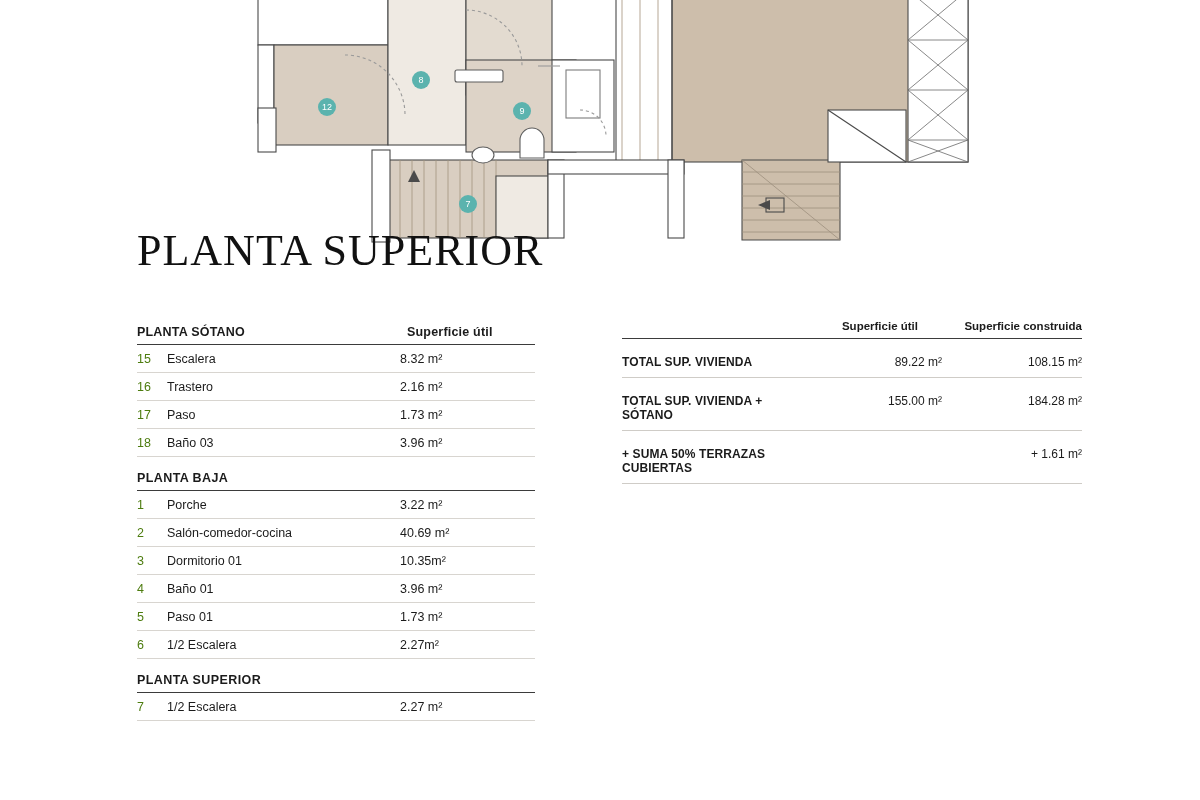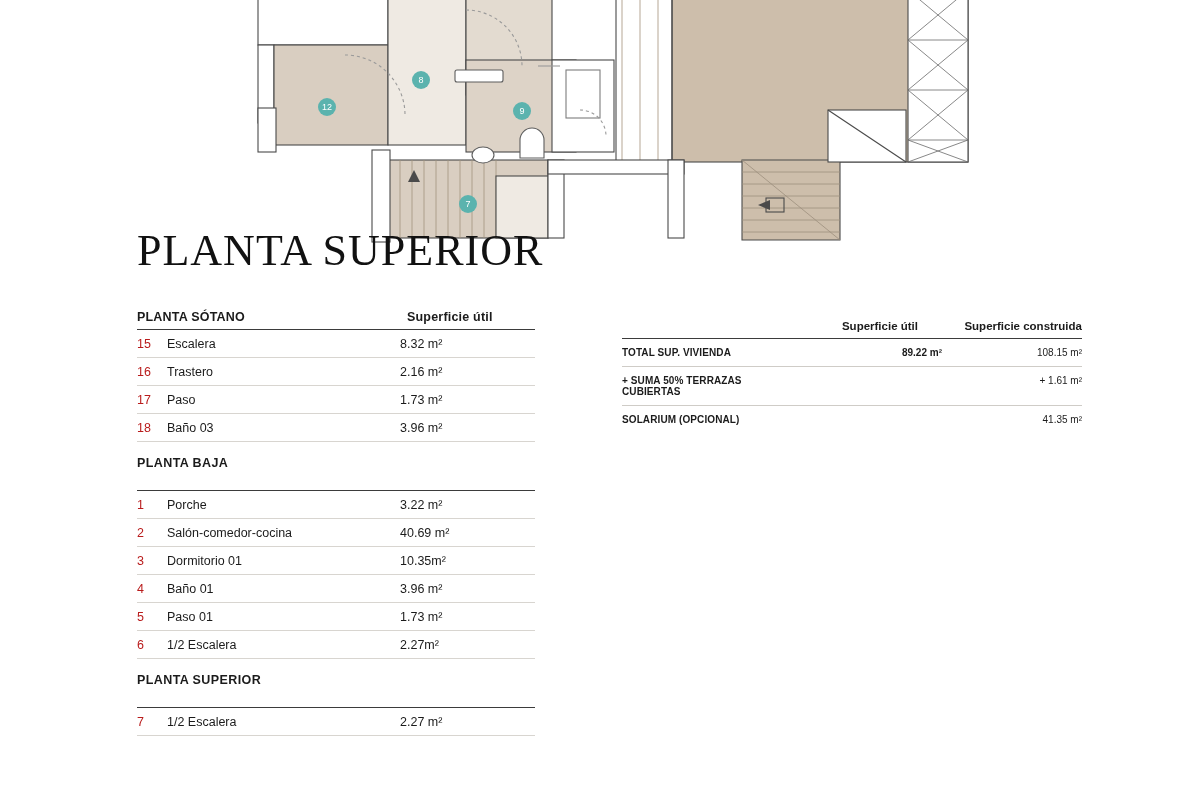--- a/index.html
+++ b/index.html
@@ -52,21 +52,21 @@
     font-size: 44px;
     letter-spacing: 1px;
     color: #111111;
     font-weight: 400;
   }
 
   
   .left-table {
     position: absolute;
     left: 137px;
-    top: 310px;
+    top: 325px;
     width: 398px;
   }
   .right-table {
     position: absolute;
     left: 622px;
     top: 320px;
     width: 460px;
   }
 
   .hdr-row {
@@ -78,34 +78,34 @@
     border-bottom: 1px solid #3b3b3b;
     letter-spacing: 0.2px;
   }
   .hdr-row .col-label { flex: 1; }
   .hdr-row .col-util { width: 128px; text-align: left; }
 
   .sec-head {
     font-size: 12.5px;
     font-weight: bold;
     letter-spacing: 0.4px;
-    padding: 14px 0 20px 0;
+    padding: 14px 0 5px 0;
     border-bottom: 1px solid #3b3b3b;
   }
 
   .row {
     display: flex;
     align-items: baseline;
     font-size: 12.5px;
     padding: 7px 0 6px 0;
     border-bottom: 1px solid #d8d5d0;
   }
   .row .num {
     width: 30px;
-    color: #b91c1c;
+    color: #4d7c0f;
   }
   .row .name { flex: 1; }
   .row .val {
     width: 135px;
     text-align: left;
   }
 
   
   .rhdr {
     display: flex;
@@ -113,30 +113,30 @@
     font-size: 11.5px;
     font-weight: bold;
     padding-bottom: 6px;
   }
   .rhdr .c1 { width: 150px; text-align: right; }
   .rhdr .c2 { width: 140px; text-align: right; padding-left: 24px; }
 
   .rrow {
     display: flex;
     align-items: baseline;
-    font-size: 10px;
-    padding: 8px 0 8px 0;
+    font-size: 12px;
+    padding: 16px 0 8px 0;
     border-bottom: 1px solid #cfccc7;
   }
   .rrow .rlabel {
     flex: 1;
     font-weight: bold;
     letter-spacing: 0.1px;
   }
-  .rrow .rc1 { width: 150px; text-align: right; font-weight: bold; }
+  .rrow .rc1 { width: 150px; text-align: right; font-weight: normal; }
   .rrow .rc2 { width: 140px; text-align: right; font-weight: normal; }
   .rrow.first { border-top: 1px solid #3b3b3b; }
 </style>
 </head>
 <body>
 
 <div class="plan">
   <svg width="1200" height="250" viewBox="0 0 1200 250">
     <g stroke="#4a4a4a" fill="none" stroke-width="1.1">
 
@@ -315,22 +315,22 @@
     <span class="c1">Superficie útil</span>
     <span class="c2">Superficie construida</span>
   </div>
 
   <div class="rrow first">
     <span class="rlabel">TOTAL SUP. VIVIENDA</span>
     <span class="rc1">89.22 m²</span>
     <span class="rc2">108.15 m²</span>
   </div>
   <div class="rrow">
+    <span class="rlabel">TOTAL SUP. VIVIENDA + SÓTANO</span>
+    <span class="rc1">155.00 m²</span>
+    <span class="rc2">184.28 m²</span>
+  </div>
+  <div class="rrow">
     <span class="rlabel">+ SUMA 50% TERRAZAS CUBIERTAS</span>
     <span class="rc1"></span>
     <span class="rc2">+ 1.61 m²</span>
   </div>
-  <div class="rrow" style="border-bottom:none;">
-    <span class="rlabel">SOLARIUM (OPCIONAL)</span>
-    <span class="rc1"></span>
-    <span class="rc2">41.35 m²</span>
-  </div>
 </div>
 
 </body></html>

